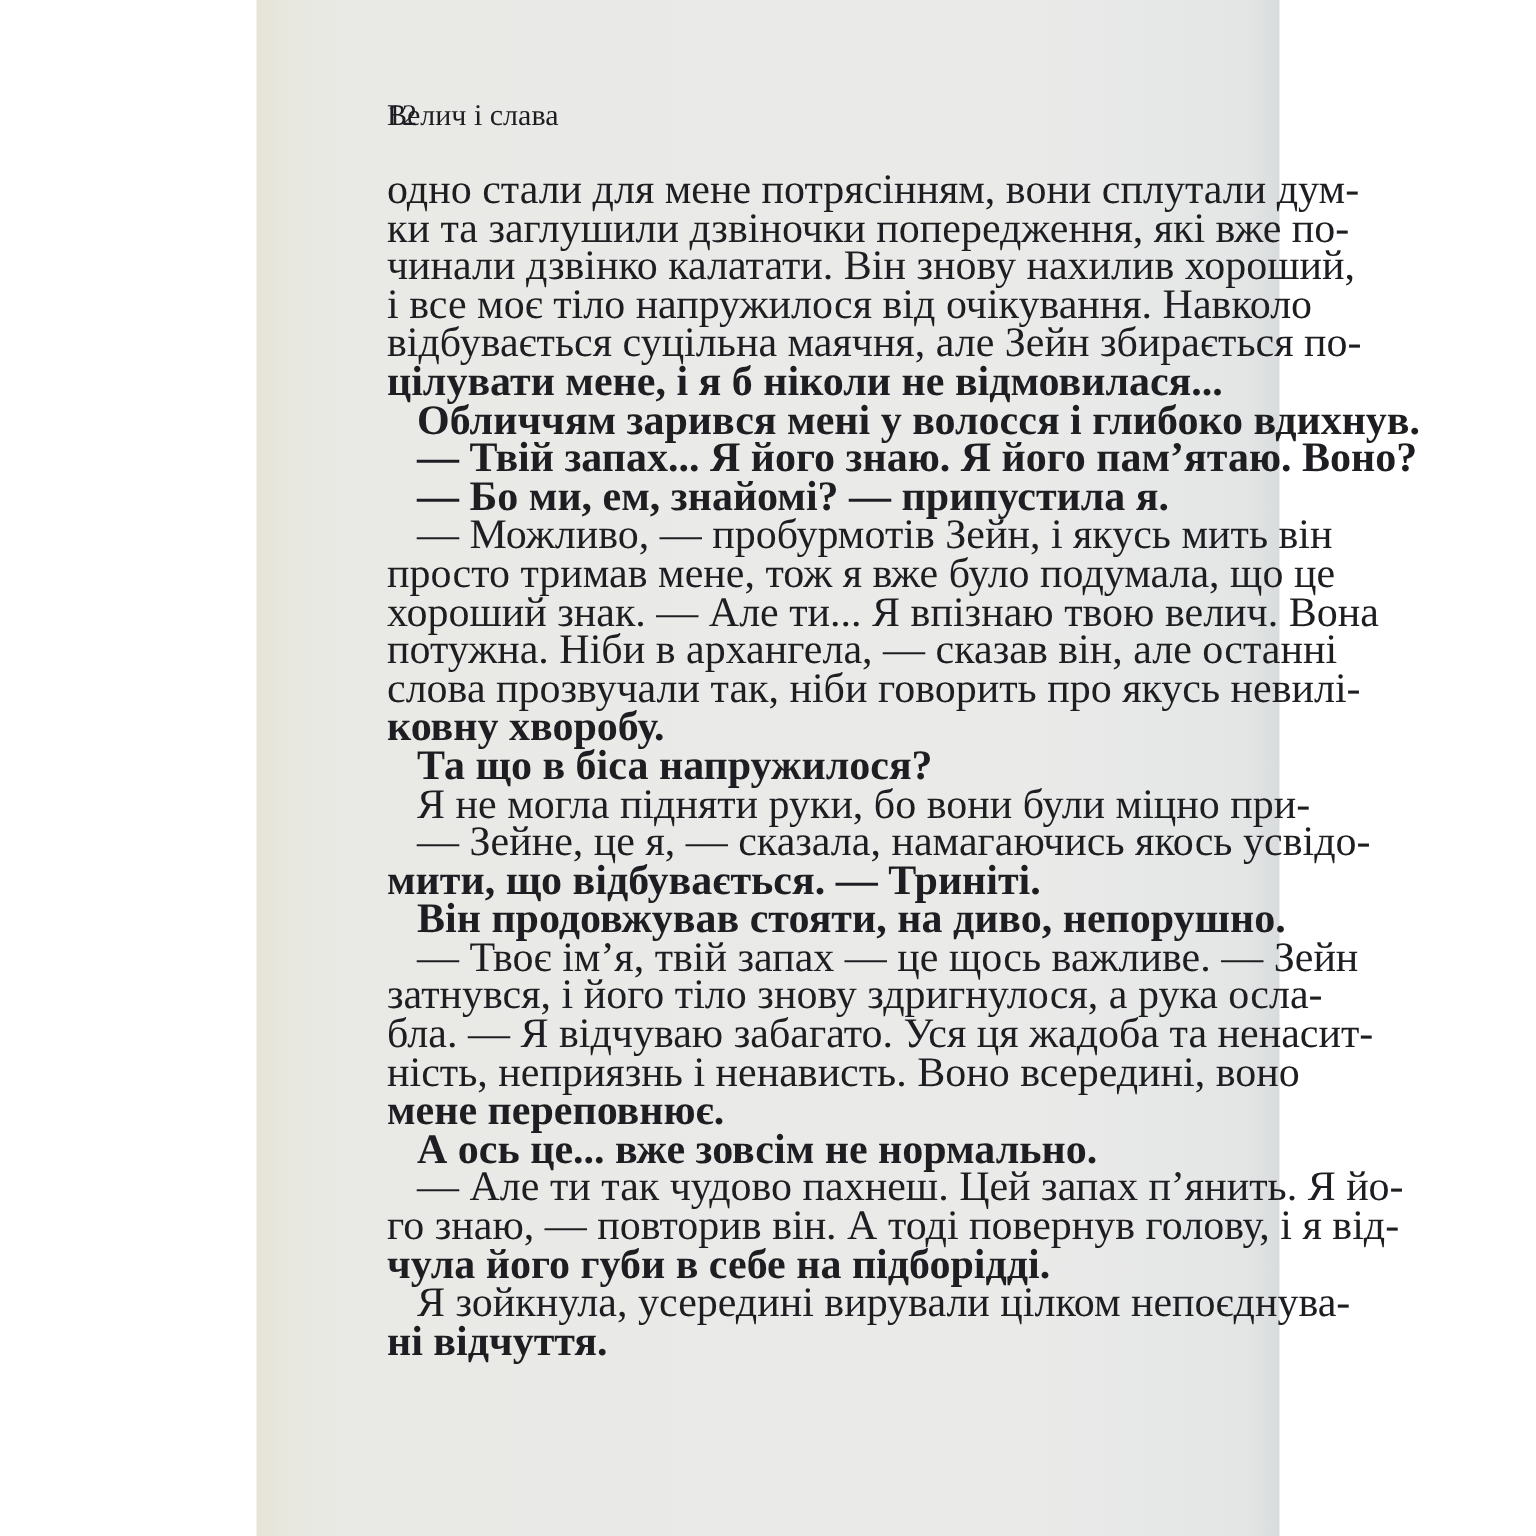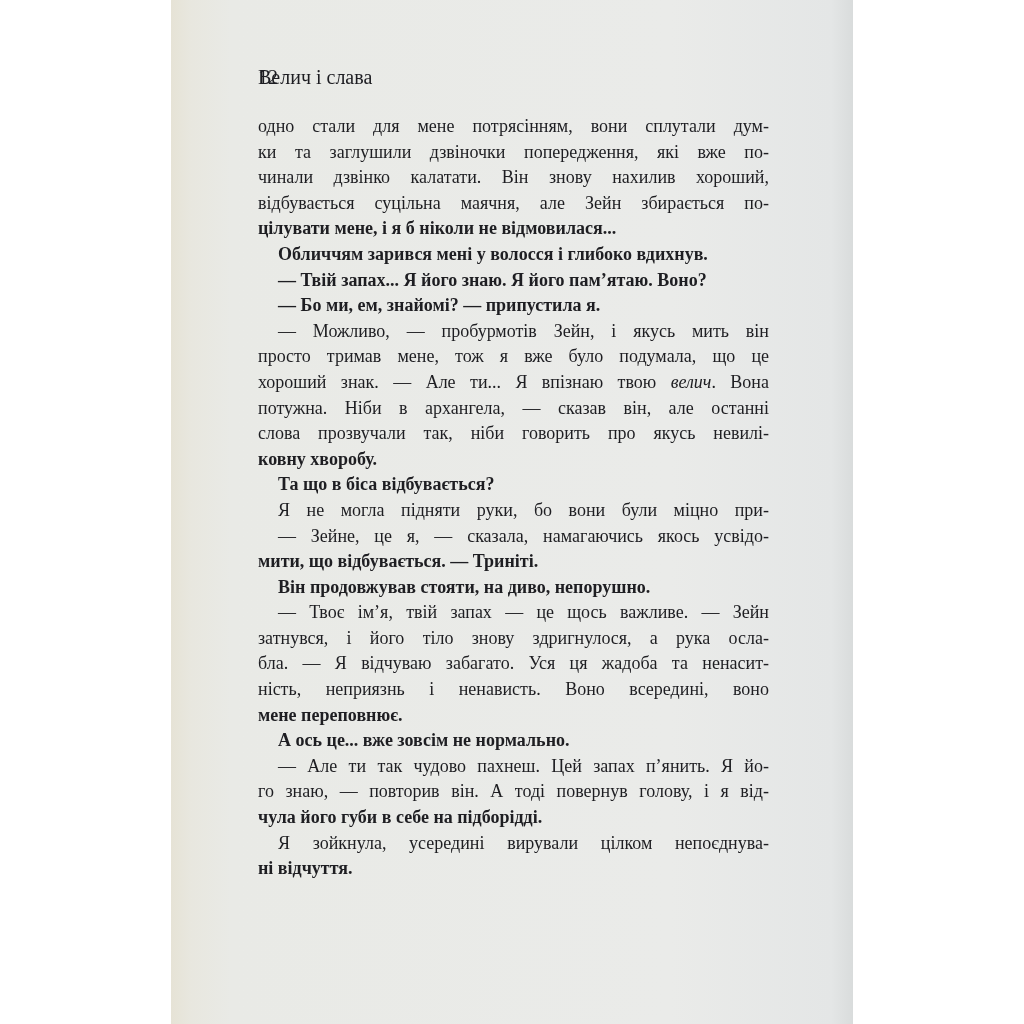--- a/index.html
+++ b/index.html
@@ -24,59 +24,60 @@
       font-size: 20px;
       color: #1d1d22;
     }
     .page-number { position: absolute; left: 0; top: 0; }
     .running-title { position: absolute; left: 0; right: 0; top: 0; }
     .body-text {
       position: absolute;
       top: 114px; left: 87px;
       width: 511px;
       font-family: "Liberation Serif", serif;
-      font-size: 18px;
+      font-size: 28px;
       line-height: 25.6px;
       color: #1e1e22;
     }
     .line {
       display: block;
       white-space: nowrap;
       text-align: justify;
       text-align-last: justify;
       height: 25.6px;
     }
     .line.last { text-align-last: left; font-weight: bold; }
     .line.indent { padding-left: 20px; }
-    .line .it { font-style: italic; }
+    .line .it { }
   </style>
 </head>
 <body>
 
 <div class="page">
   <div class="header">
     <span class="page-number">12</span>
     <span class="running-title">Велич і слава</span>
   </div>
   <div class="body-text" id="body-text">
       <span class="line">одно стали для мене потрясінням, вони сплутали дум-</span>
       <span class="line">ки та заглушили дзвіночки попередження, які вже по-</span>
       <span class="line">чинали дзвінко калатати. Він знову нахилив хороший,</span>
+      <span class="line">і все моє тіло напружилося від очікування. Навколо</span>
       <span class="line">відбувається суцільна маячня, але Зейн збирається по-</span>
       <span class="line last">цілувати мене, і я б ніколи не відмовилася...</span>
       <span class="line indent last">Обличчям зарився мені у волосся і глибоко вдихнув.</span>
       <span class="line indent last">— Твій запах... Я його знаю. Я його пам’ятаю. Воно?</span>
       <span class="line indent last">— Бо ми, ем, знайомі? — припустила я.</span>
       <span class="line indent">— Можливо, — пробурмотів Зейн, і якусь мить він</span>
       <span class="line">просто тримав мене, тож я вже було подумала, що це</span>
       <span class="line"><span>хороший знак. — Але ти... Я впізнаю твою </span><span class="it">велич</span><span>. Вона</span></span>
       <span class="line">потужна. Ніби в архангела, — сказав він, але останні</span>
       <span class="line">слова прозвучали так, ніби говорить про якусь невилі-</span>
       <span class="line last">ковну хворобу.</span>
-      <span class="line indent last">Та що в біса відбувається?</span>
+      <span class="line indent last">Та що в біса напружилося?</span>
       <span class="line indent">Я не могла підняти руки, бо вони були міцно при-</span>
       <span class="line indent">— Зейне, це я, — сказала, намагаючись якось усвідо-</span>
       <span class="line last">мити, що відбувається. — Триніті.</span>
       <span class="line indent last">Він продовжував стояти, на диво, непорушно.</span>
       <span class="line indent">— Твоє ім’я, твій запах — це щось важливе. — Зейн</span>
       <span class="line">затнувся, і його тіло знову здригнулося, а рука осла-</span>
       <span class="line">бла. — Я відчуваю забагато. Уся ця жадоба та ненасит-</span>
       <span class="line">ність, неприязнь і ненависть. Воно всередині, воно</span>
       <span class="line last">мене переповнює.</span>
       <span class="line indent last">А ось це... вже зовсім не нормально.</span>

